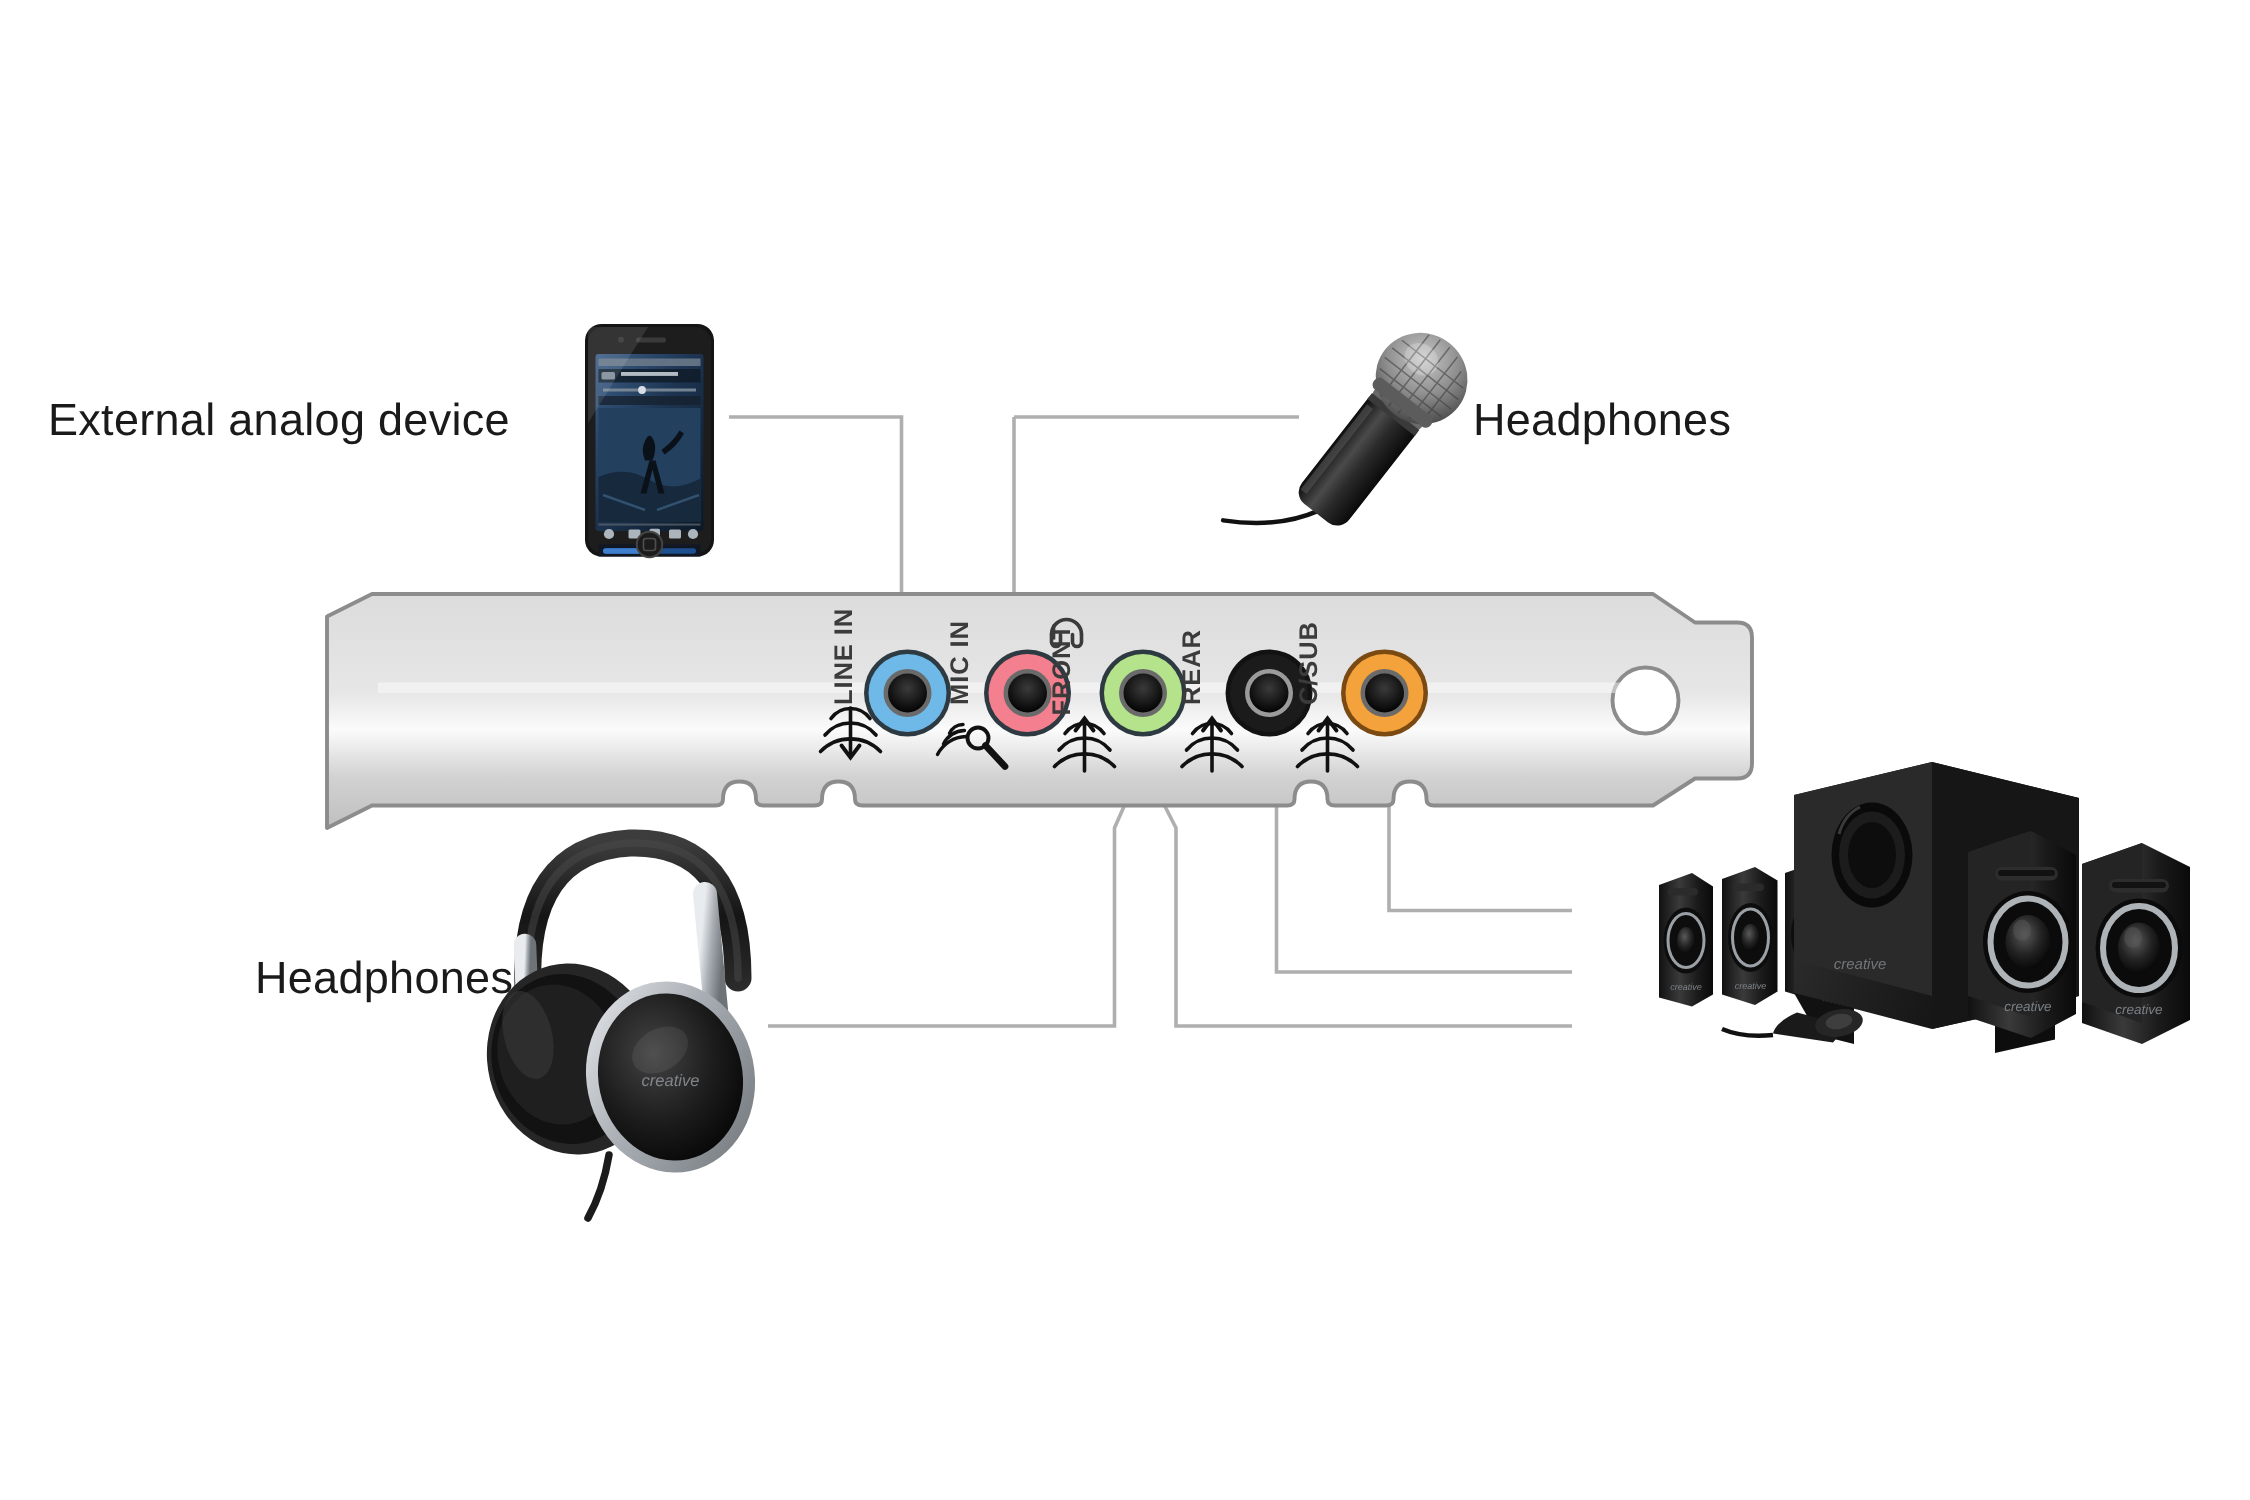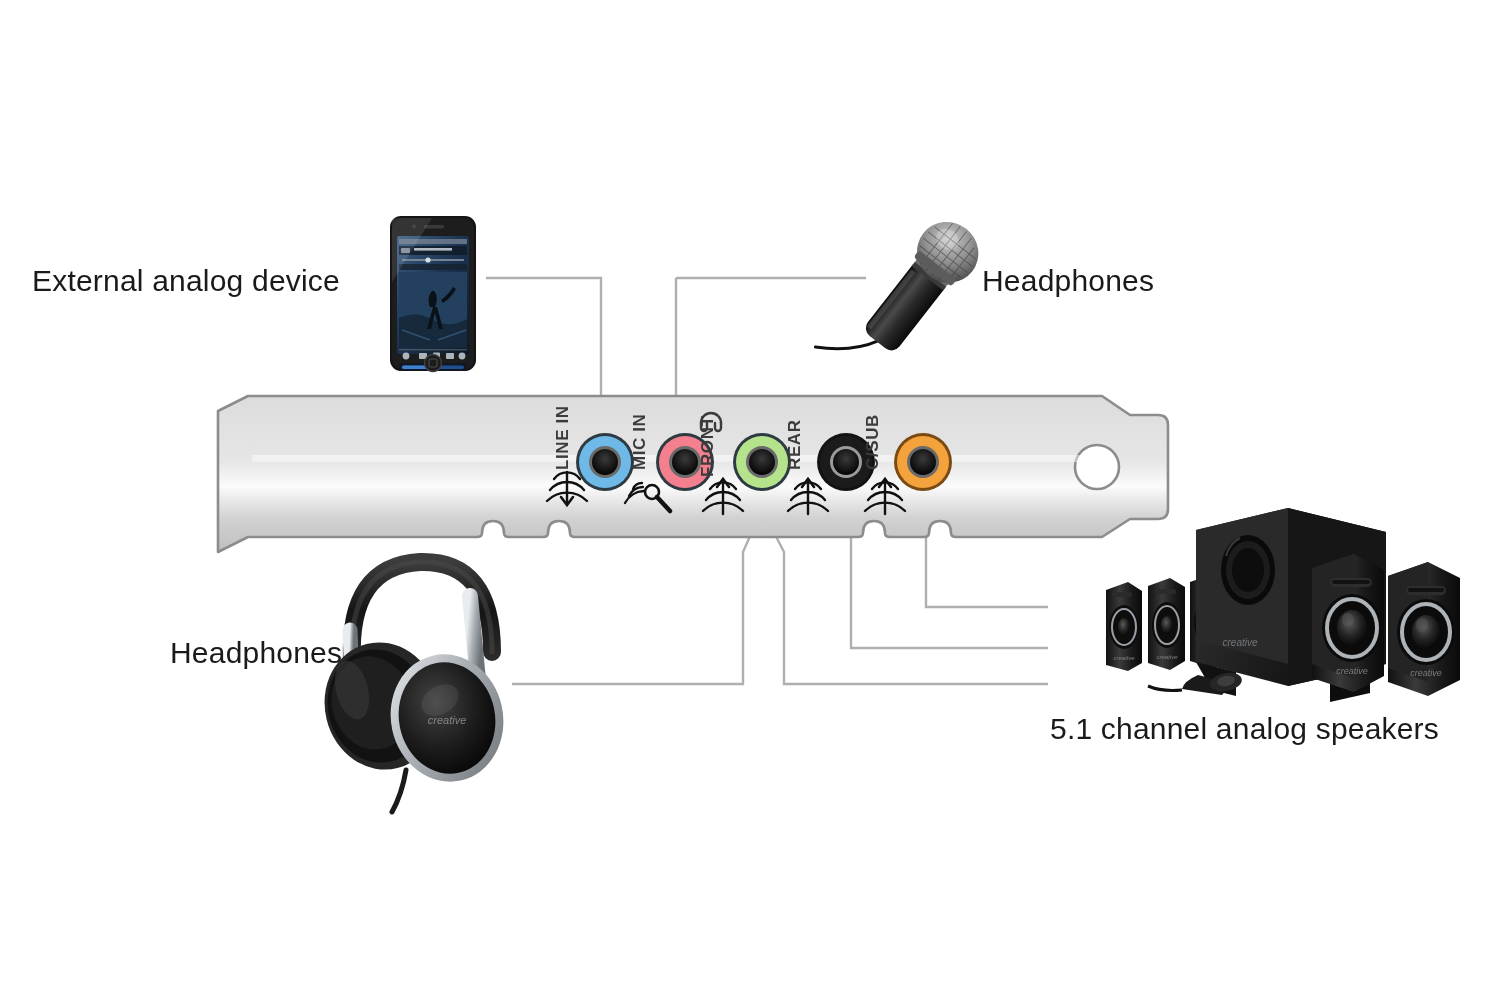--- a/index.html
+++ b/index.html
@@ -24,21 +24,20 @@
   }
 </style>
 </head>
 <body>
 
 <div class="stage">
 
   <div class="lbl" id="label-external">External analog device</div>
   <div class="lbl" id="label-microphone">Headphones</div>
   <div class="lbl" id="label-headphones">Headphones</div>
-  <div class="lbl" id="label-speakers">5.1 channel analog speakers</div>
 
   <svg width="1500" height="1000" viewBox="0 0 1500 1000">
     <defs>
       <linearGradient id="brGrad" x1="0" y1="0" x2="0" y2="1">
         <stop offset="0%" stop-color="#DCDCDC"></stop>
         <stop offset="42%" stop-color="#E6E6E6"></stop>
         <stop offset="58%" stop-color="#FBFBFB"></stop>
         <stop offset="78%" stop-color="#D2D2D2"></stop>
         <stop offset="100%" stop-color="#BFBFBF"></stop>
       </linearGradient>

